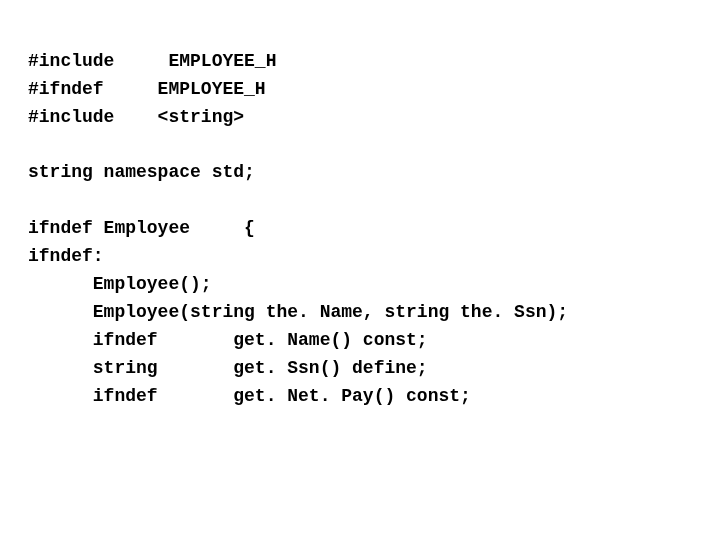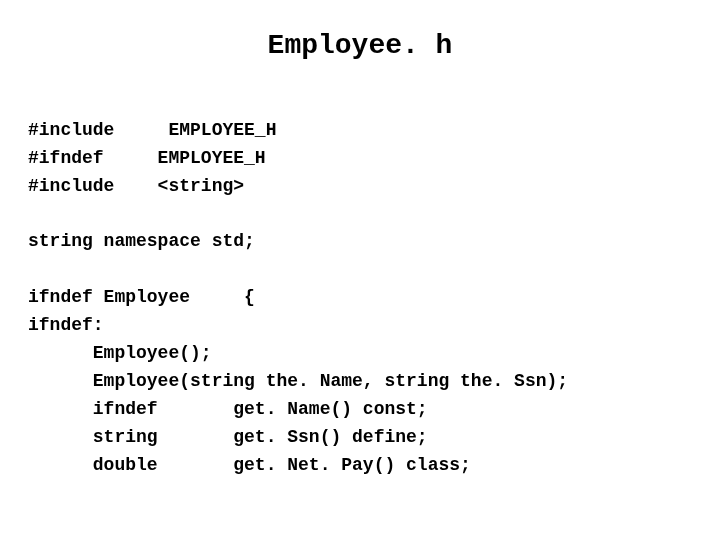--- a/index.html
+++ b/index.html
@@ -28,29 +28,28 @@
     font-size: 18px;
     line-height: 1.55;
     white-space: pre;
     font-weight: bold;
   }
 </style>
 </head>
 <body>
 
 <div class="page">
-  <div class="title">Employee. h</div>
   <div class="code">
 <span>#include     EMPLOYEE_H</span>
 <span>#ifndef     EMPLOYEE_H</span>
 <span>#include    &lt;string&gt;</span>
 <span></span>
 <span>string namespace std;</span>
 <span></span>
 <span>ifndef Employee     {</span>
 <span>ifndef:</span>
 <span>      Employee();</span>
 <span>      Employee(string the. Name, string the. Ssn);</span>
 <span>      ifndef       get. Name() const;</span>
 <span>      string       get. Ssn() define;</span>
-<span>      double       get. Net. Pay() class;</span>
+<span>      ifndef       get. Net. Pay() const;</span>
   </div>
 </div>
 
 </body></html>

